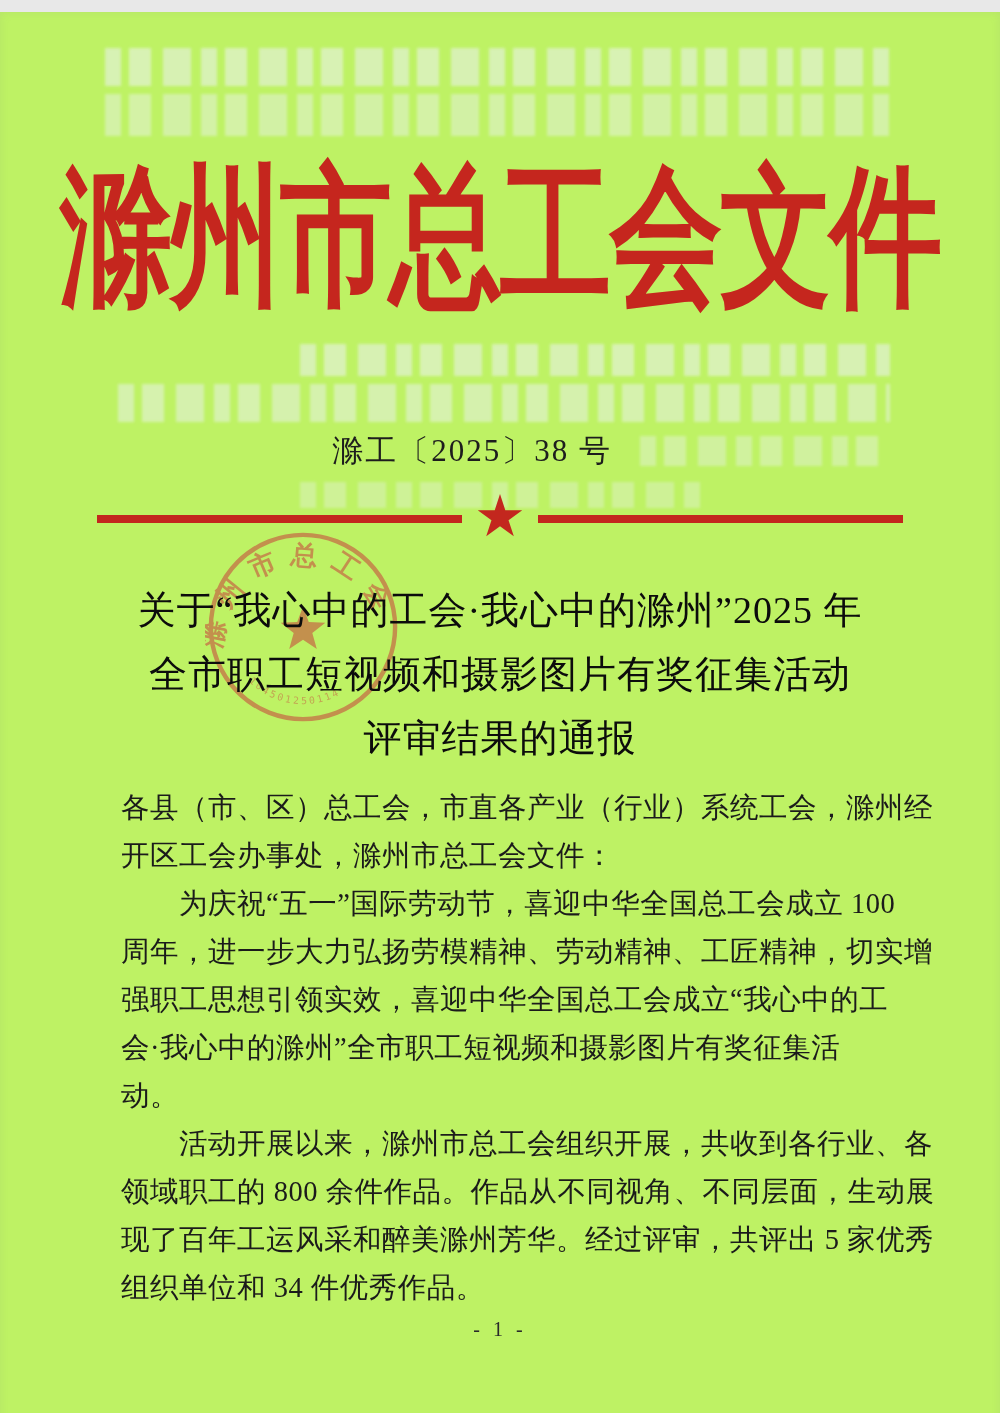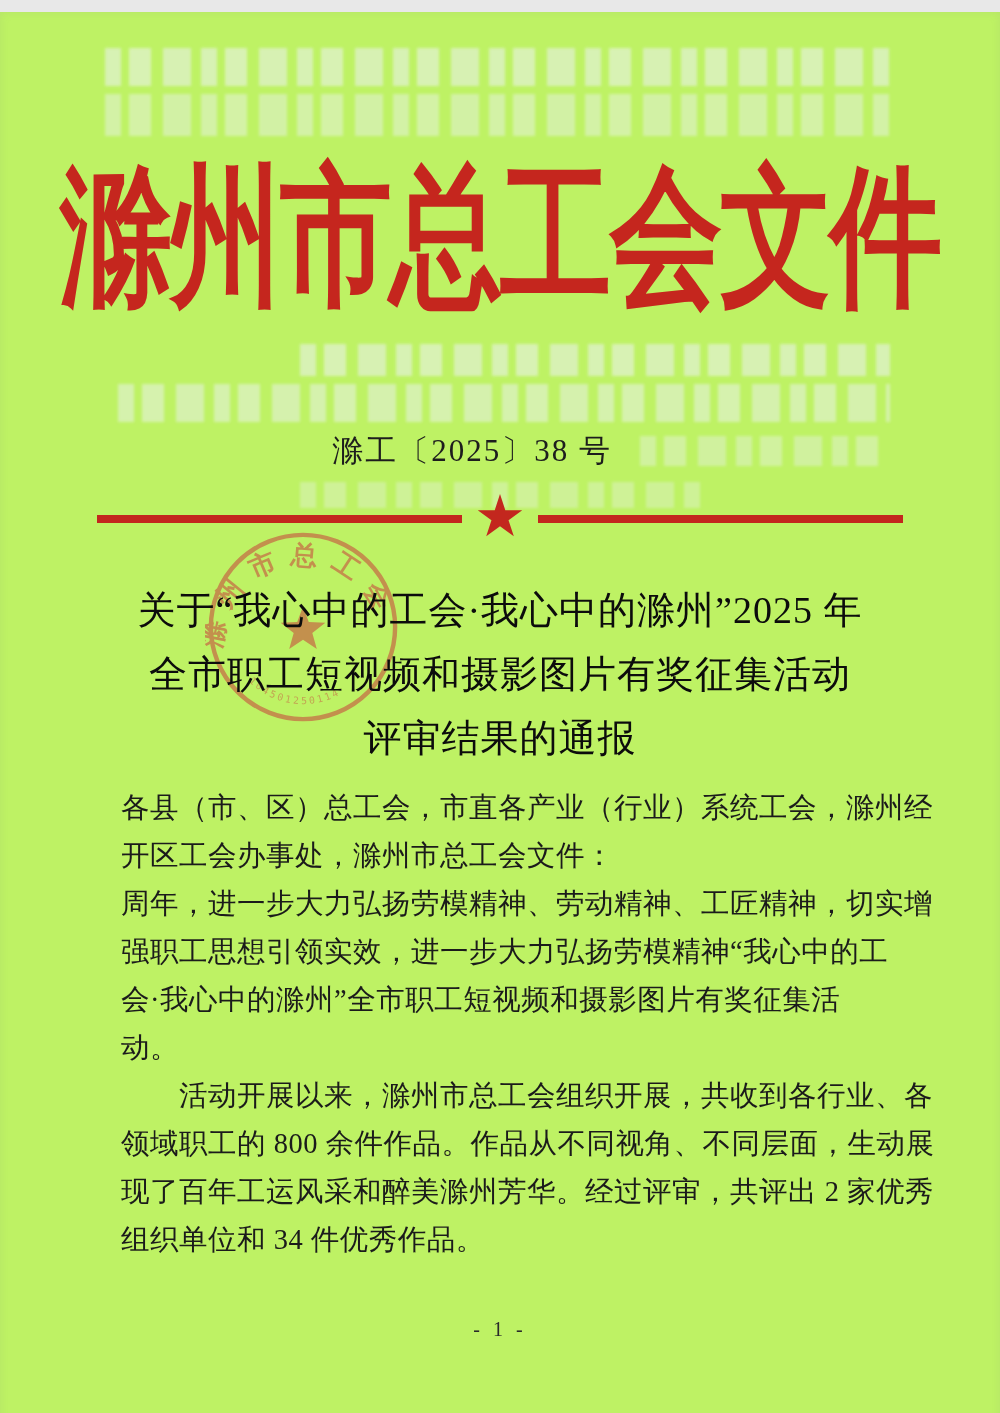--- a/index.html
+++ b/index.html
@@ -135,25 +135,26 @@
 
   <div class="doc-title">
     <div>关于“我心中的工会·我心中的滁州”2025 年</div>
     <div>全市职工短视频和摄影图片有奖征集活动</div>
     <div>评审结果的通报</div>
   </div>
 
   <div class="body-text">
     <div class="body-line">各县（市、区）总工会，市直各产业（行业）系统工会，滁州经</div>
     <div class="body-line">开区工会办事处，滁州市总工会文件：</div>
+    <div class="body-line">　　为庆祝“五一”国际劳动节，喜迎中华全国总工会成立 100</div>
     <div class="body-line">周年，进一步大力弘扬劳模精神、劳动精神、工匠精神，切实增</div>
-    <div class="body-line">强职工思想引领实效，进一步大力弘扬劳模精神“我心中的工</div>
+    <div class="body-line">强职工思想引领实效，喜迎中华全国总工会成立“我心中的工</div>
     <div class="body-line">会·我心中的滁州”全市职工短视频和摄影图片有奖征集活</div>
     <div class="body-line">动。</div>
     <div class="body-line">　　活动开展以来，滁州市总工会组织开展，共收到各行业、各</div>
     <div class="body-line">领域职工的 800 余件作品。作品从不同视角、不同层面，生动展</div>
-    <div class="body-line">现了百年工运风采和醉美滁州芳华。经过评审，共评出 2 家优秀</div>
+    <div class="body-line">现了百年工运风采和醉美滁州芳华。经过评审，共评出 5 家优秀</div>
     <div class="body-line">组织单位和 34 件优秀作品。</div>
   </div>
 
   <div class="page-number">- 1 -</div>
 
 </div>
 
 </body></html>

